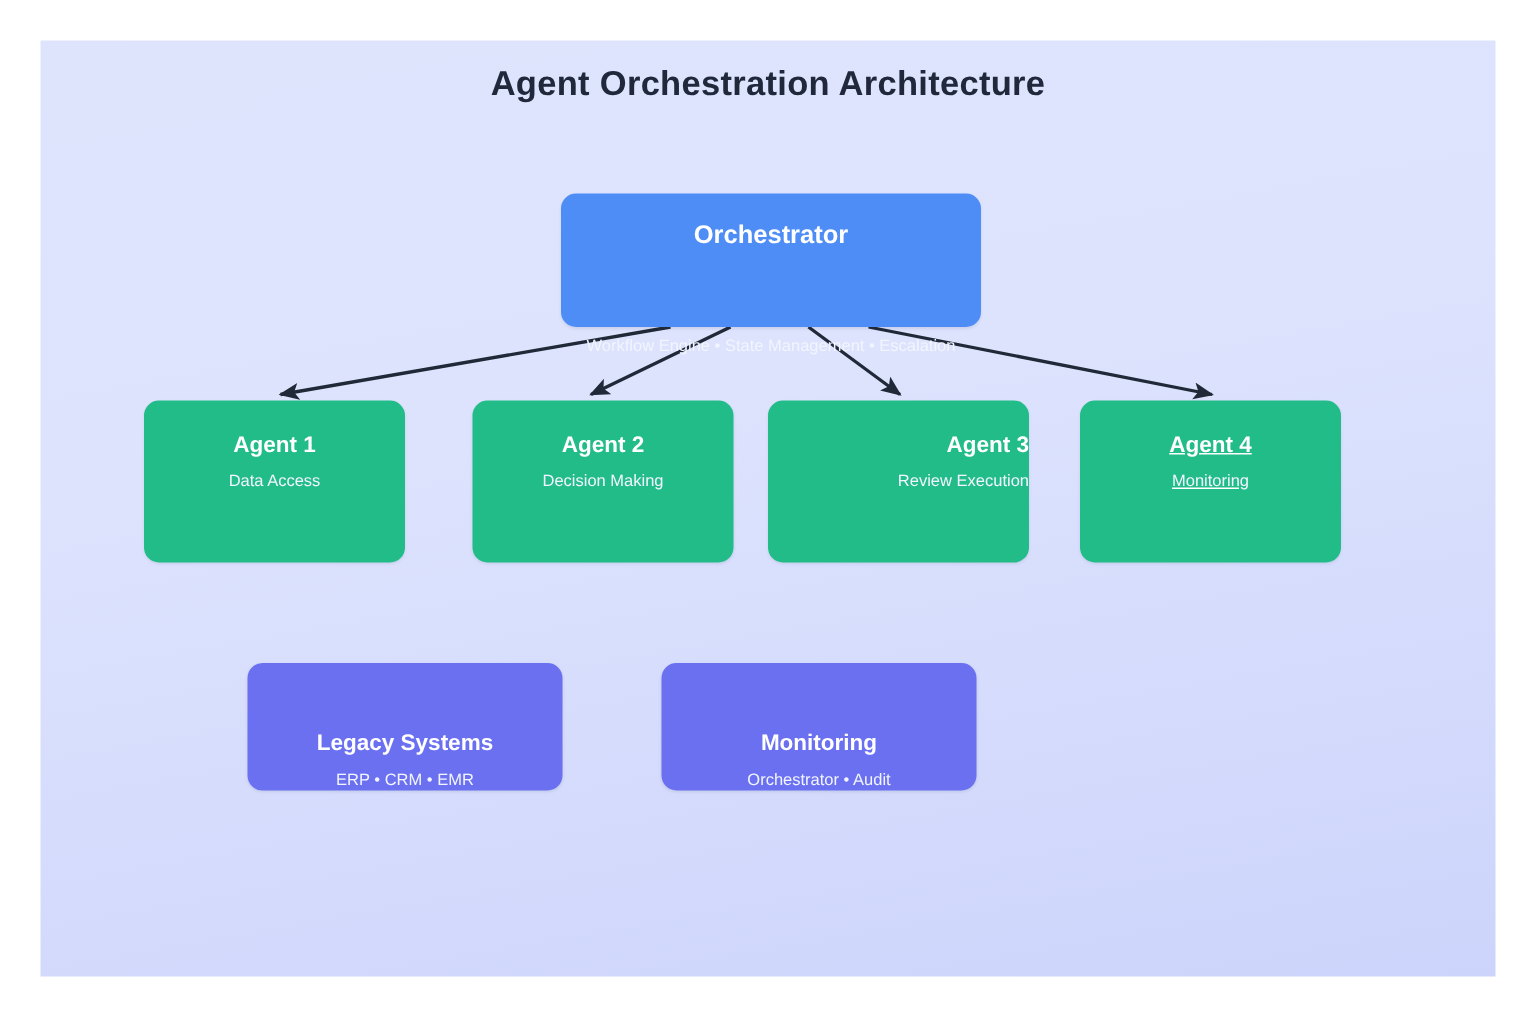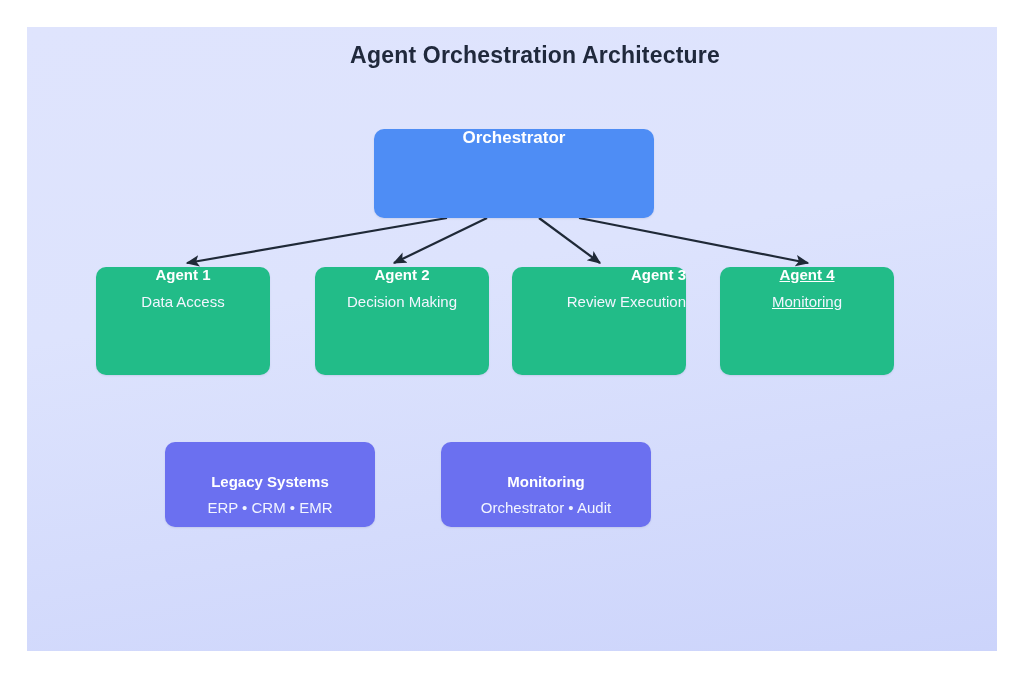--- a/index.html
+++ b/index.html
@@ -33,21 +33,20 @@
   .diagram-title {
     position: absolute;
     left: 0;
     top: 15px;
     width: 970px;
     text-align: center;
     font-size: 23px;
     font-weight: bold;
     color: #20293c;
     letter-spacing: 0.2px;
-    padding-left: 23px;
   }
 
   svg.connectors {
     position: absolute;
     left: 0;
     top: 0;
     width: 970px;
     height: 624px;
     overflow: visible;
     pointer-events: none;
@@ -66,60 +65,62 @@
     box-shadow: 0 1px 2px rgba(40, 50, 90, 0.10);
   }
 
   .node .node-title {
     font-size: 15px;
     font-weight: bold;
     line-height: 1.1;
     color: #ffffff;
   }
   .node .node-subtitle {
-    font-size: 15px;
+    font-size: 11px;
     font-weight: normal;
     line-height: 1.2;
     margin-top: 9px;
     color: #f2f5ff;
   }
 
   
   .node-orchestrator {
     left: 347px;
     top: 102px;
     width: 280px;
     height: 89px;
     background: #4e8df5;
     justify-content: flex-start;
+    padding-top: 19px;
     gap: 47px;
   }
   .node-orchestrator .node-title { font-size: 17px; }
   .node-orchestrator .node-subtitle { font-size: 11px; margin-top: 11px; }
 
   
   .node-agent {
     top: 240px;
     width: 174px;
     height: 108px;
     background: #22bc88;
     justify-content: flex-start;
+    padding-top: 22px;
   }
   .agent-1 { left: 69px; }
   .agent-2 { left: 277px; margin-left: 11px; }
   .agent-3 { left: 485px; align-items: flex-end; }
   .agent-4 { left: 693px; text-decoration: underline; }
 
   
   .node-support {
     top: 415px;
     width: 210px;
     height: 85px;
     background: #6b70f0;
-    justify-content: center;
+    justify-content: flex-end;
     padding-top: 22px;
   }
   .support-1 { left: 138px; }
   .support-2 { left: 414px; }
   .support-3 { left: 691px; }
 </style>
 </head>
 <body>
 
 <div id="diagram-root">
@@ -136,20 +137,21 @@
       <g>
         <line x1="420" y1="191" x2="160" y2="236" stroke="#1f2937" stroke-width="2.2" marker-end="url(#arrowhead)"></line>
         <line x1="460" y1="191" x2="367" y2="236" stroke="#1f2937" stroke-width="2.2" marker-end="url(#arrowhead)"></line>
         <line x1="512" y1="191" x2="573" y2="236" stroke="#1f2937" stroke-width="2.2" marker-end="url(#arrowhead)"></line>
         <line x1="552" y1="191" x2="781" y2="236" stroke="#1f2937" stroke-width="2.2" marker-end="url(#arrowhead)"></line>
       </g>
     </svg>
 
     <div class="node node-orchestrator">
       <div class="node-title">Orchestrator</div>
+      <div class="node-subtitle">Workflow Engine • State Management • Escalation</div>
     </div>
 
     <div class="node node-agent agent-1">
       <div class="node-title">Agent 1</div>
       <div class="node-subtitle">Data Access</div>
     </div>
 
     <div class="node node-agent agent-2">
       <div class="node-title">Agent 2</div>
       <div class="node-subtitle">Decision Making</div>

